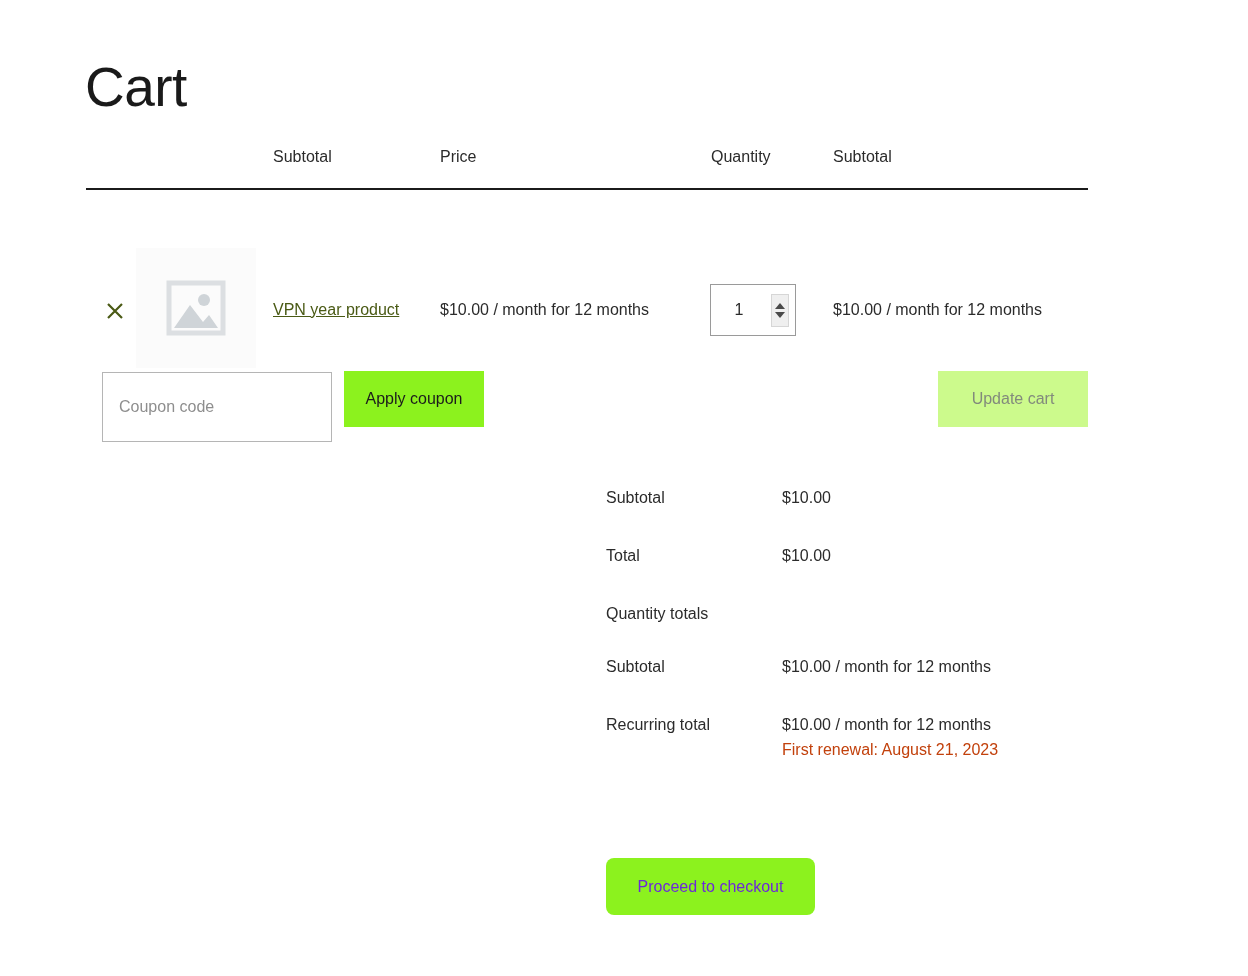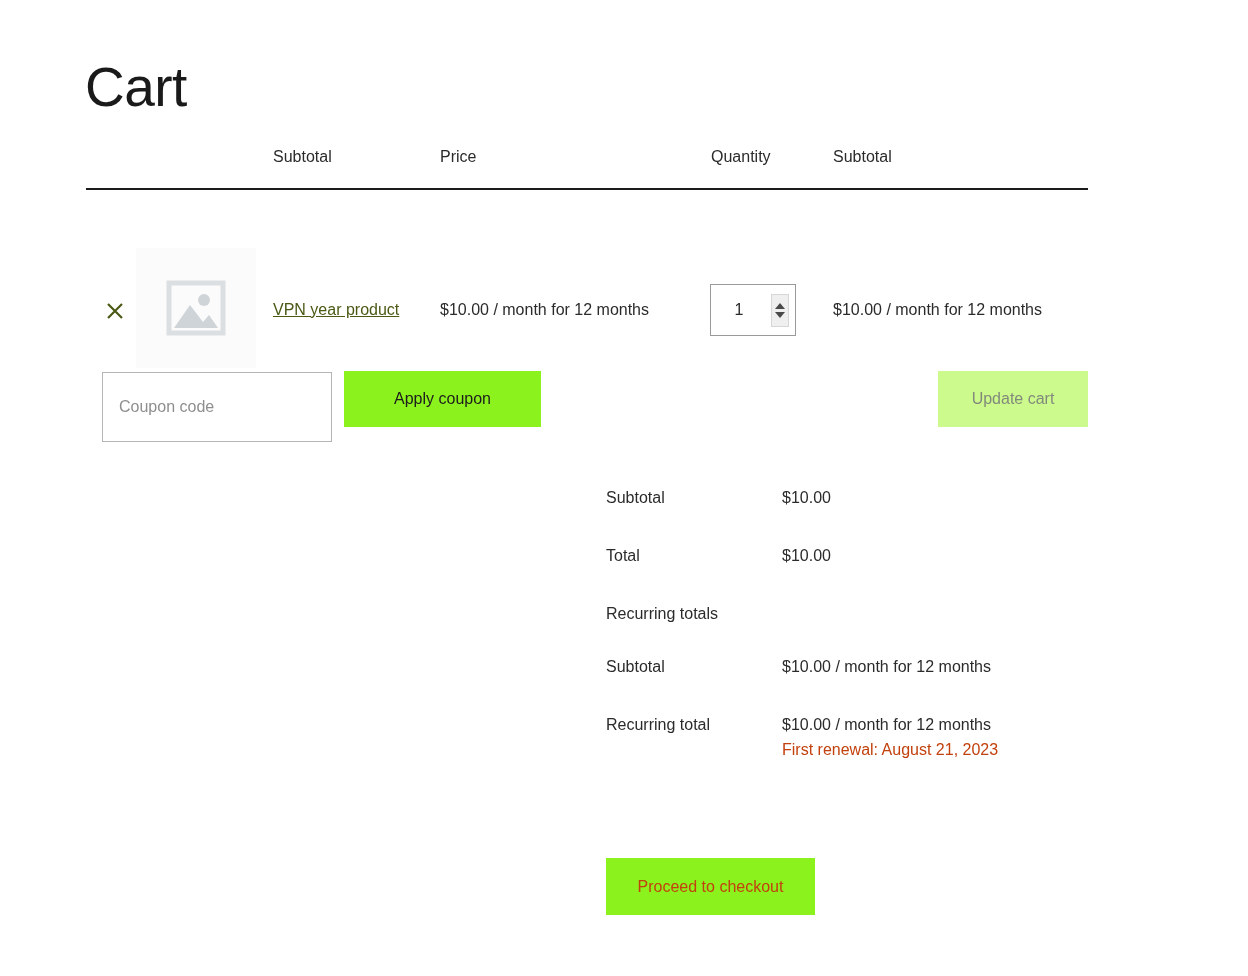--- a/index.html
+++ b/index.html
@@ -189,21 +189,21 @@
     border: 0;
     font-family: "Liberation Sans", sans-serif;
     font-size: 16px;
     cursor: pointer;
     padding: 0;
   }
   .apply-coupon {
     position: absolute;
     left: 344px;
     top: 371px;
-    width: 197px;
+    width: 140px;
     height: 56px;
     background: #8cf21e;
     color: #1c1c1c;
   }
   .update-cart {
     position: absolute;
     left: 938px;
     top: 371px;
     width: 150px;
     height: 56px;
@@ -257,22 +257,23 @@
   }
   .row-heading-only { min-height: 30px; margin-bottom: 23px; }
 
   .checkout-btn {
     position: absolute;
     left: 606px;
     top: 858px;
     width: 209px;
     height: 57px;
     background: #8cf21e;
-    color: #c2410c;
-    font-size: 16px;
+    color: #6d28d9;
+    font-size: 16px;
+    border-radius: 8px;
   }
 </style>
 </head>
 <body>
 
 <h1 class="page-title">Cart</h1>
 
 <div class="cart-table">
 
   <div class="cart-head">
@@ -328,21 +329,21 @@
     <div class="totals-label">Subtotal</div>
     <div class="totals-value">$10.00</div>
   </div>
 
   <div class="totals-row">
     <div class="totals-label">Total</div>
     <div class="totals-value">$10.00</div>
   </div>
 
   <div class="totals-row row-heading-only">
-    <div class="totals-label">Recurring totals</div>
+    <div class="totals-label">Quantity totals</div>
   </div>
 
   <div class="totals-row">
     <div class="totals-label">Subtotal</div>
     <div class="totals-value">$10.00 / month for 12 months</div>
   </div>
 
   <div class="totals-row">
     <div class="totals-label">Recurring total</div>
     <div class="totals-value">$10.00 / month for 12 months</div>

